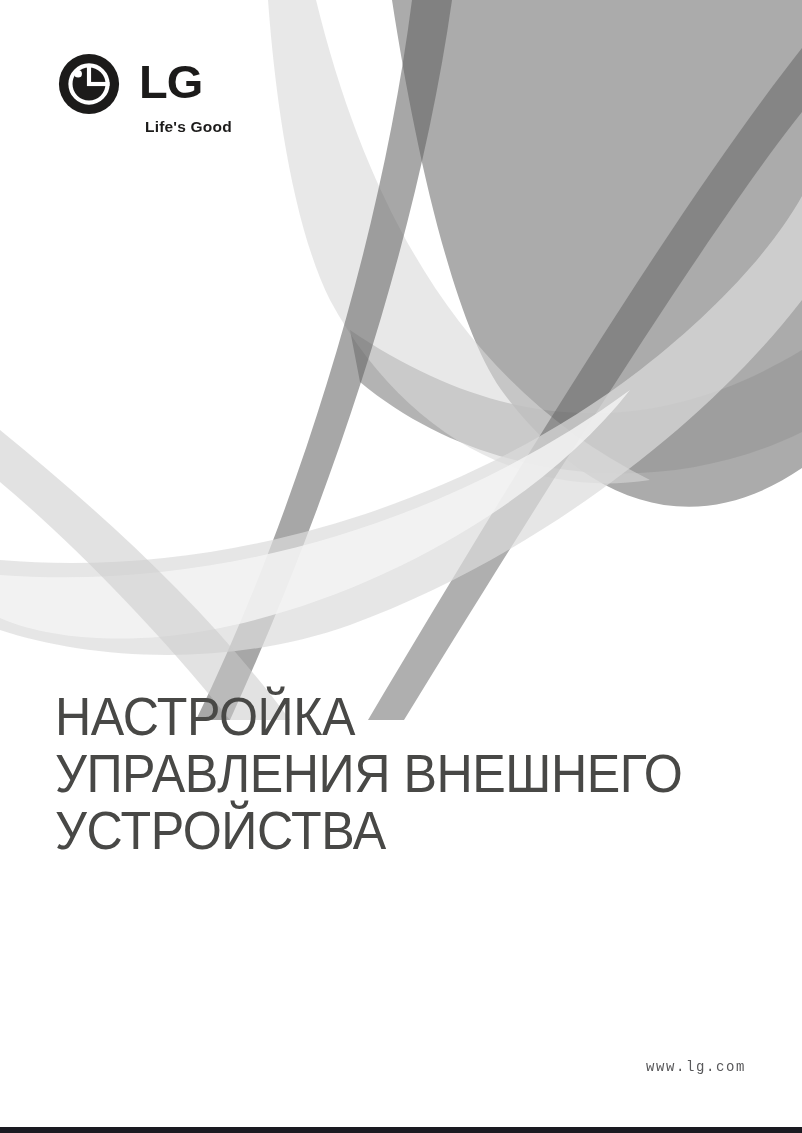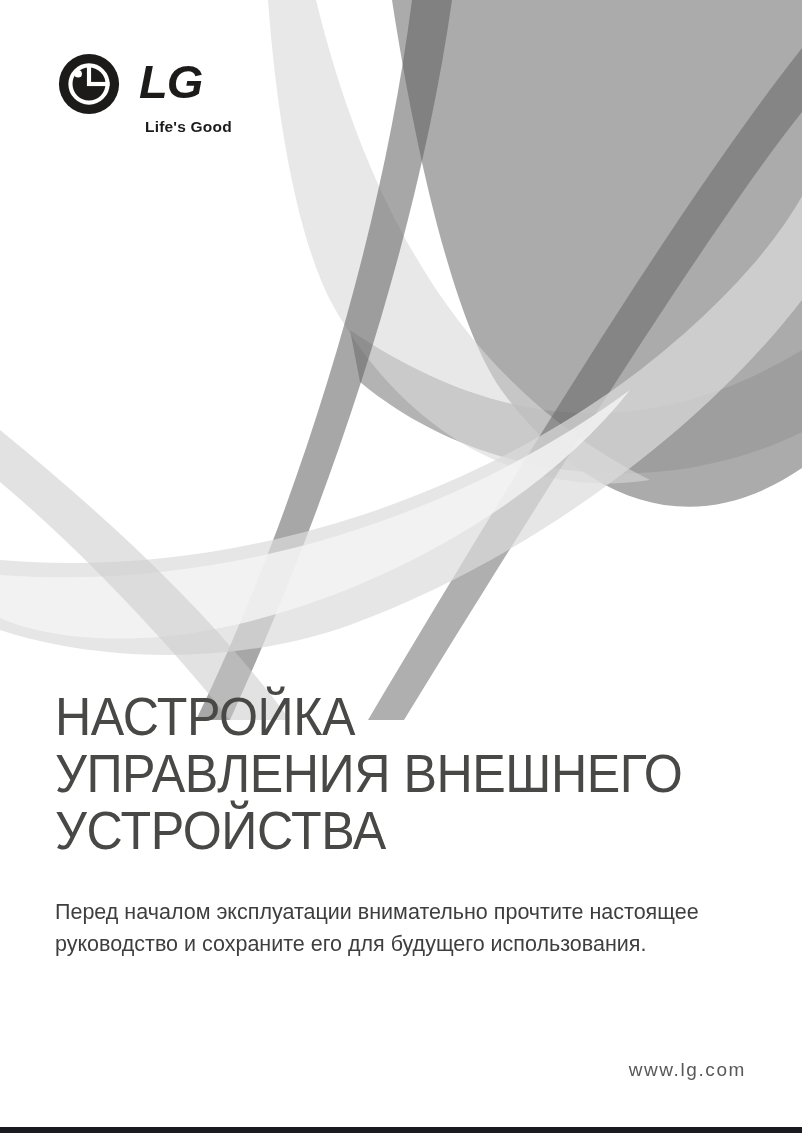--- a/index.html
+++ b/index.html
@@ -19,21 +19,21 @@
   
   .logo{
     position:absolute;left:57px;top:50px;width:260px;height:92px;
   }
   .logo-symbol{
     position:absolute;left:0;top:2px;width:64px;height:64px;
   }
   .logo-wordmark{
     position:absolute;left:82px;top:8px;
     font-size:47px;font-weight:700;letter-spacing:-1px;
-    color:#1c1b1a;line-height:1;font-style:italic;
+    color:#1c1b1a;line-height:1;
   }
   .logo-tagline{
     position:absolute;left:88px;top:68px;
     font-size:15.5px;font-weight:700;color:#1c1b1a;
     letter-spacing:0.2px;
   }
   
   .kicker{
     position:absolute;left:55px;top:643px;
     font-size:25px;color:#8b8b8b;
@@ -46,21 +46,21 @@
     transform:scaleX(0.93);transform-origin:left top;
     white-space:nowrap;
   }
   .notice{
     position:absolute;left:55px;top:896px;width:650px;
     font-size:21.5px;line-height:32px;color:#3e3e3e;
   }
   
   .website{
     position:absolute;right:56px;top:1059px;
-    font-size:19px;color:#58585a;letter-spacing:1.6px;
+    font-size:14px;color:#58585a;letter-spacing:1.6px;font-family:Liberation Mono, monospace;
   }
   .footer-bar{
     position:absolute;left:0;bottom:0;width:802px;height:6px;
     background:#1a1a21;
   }
 </style>
 </head>
 <body>
 
 <div class="page">
@@ -96,18 +96,17 @@
     <div class="logo-tagline">Life's Good</div>
   </div>
 
 
   <div class="title">
     <div>НАСТРОЙКА</div>
     <div>УПРАВЛЕНИЯ ВНЕШНЕГО</div>
     <div>УСТРОЙСТВА</div>
   </div>
 
-  <div class="notice">Перед началом эксплуатации внимательно прочтите настоящее руководство и сохраните его для будущего использования.</div>
 
   <div class="website">www.lg.com</div>
   <div class="footer-bar"></div>
 
 </div>
 
 </body></html>

